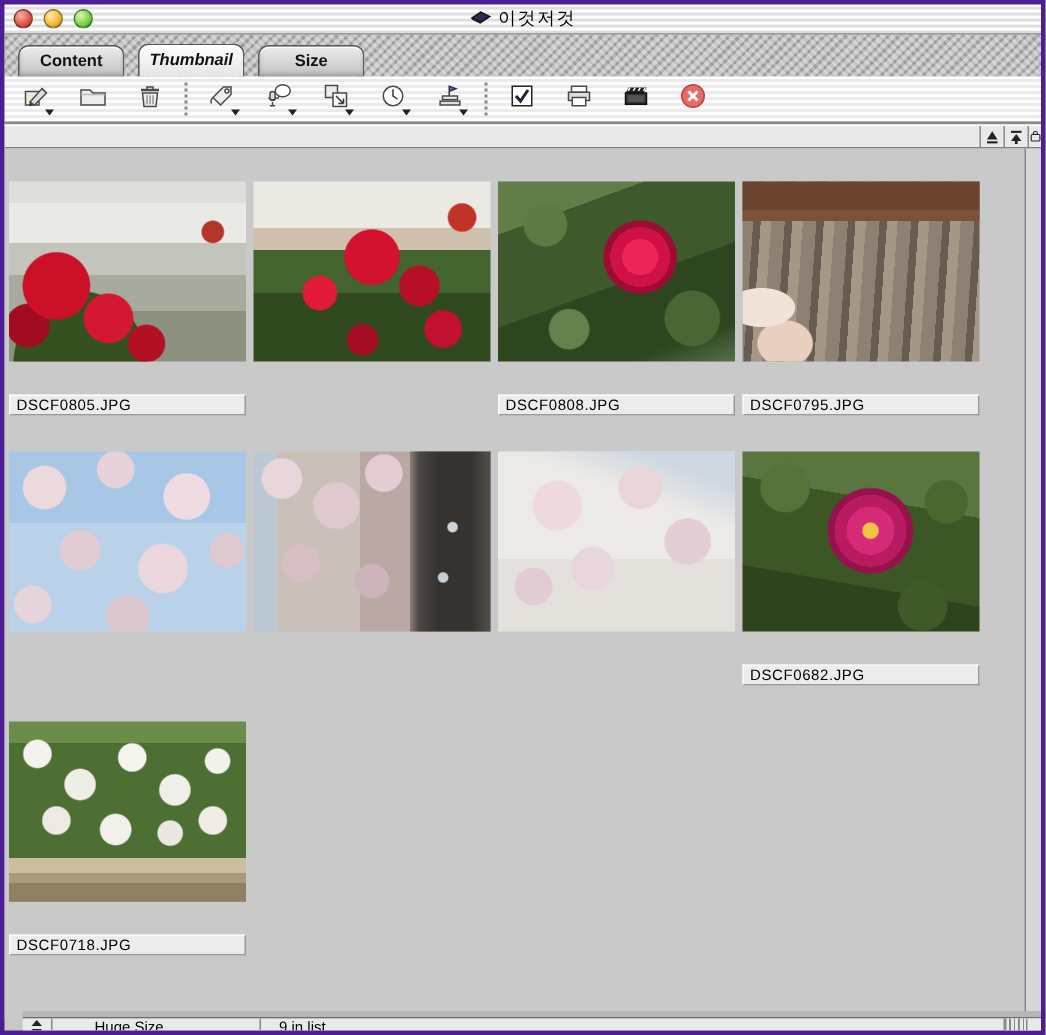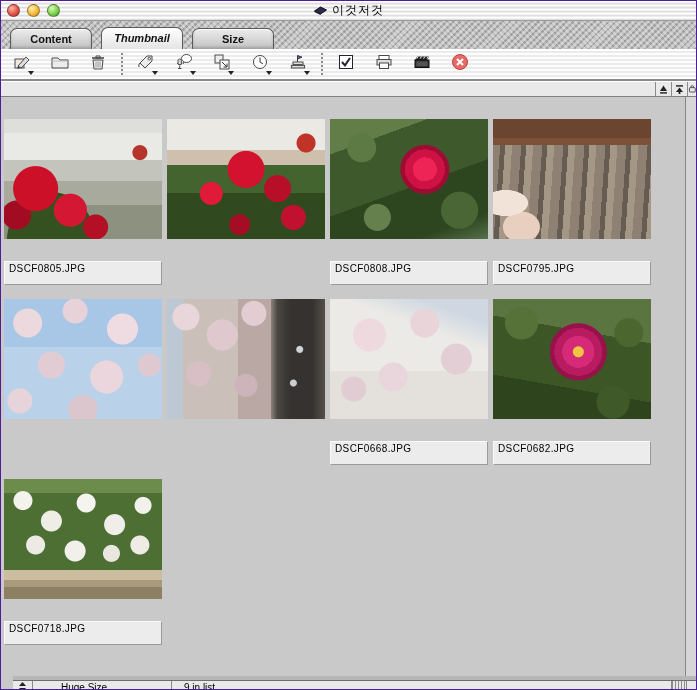--- a/index.html
+++ b/index.html
@@ -1,34 +1,34 @@
 <!DOCTYPE html>
 <html><head>
 <meta charset="utf-8">
 <style>
   html,body{margin:0;padding:0;background:#888;}
   *{box-sizing:border-box;font-family:"Liberation Sans",sans-serif;}
-  .window{position:relative;width:697px;height:690px;background:#c8c8c8;overflow:hidden;border:1px solid #4c1d95;}
+  .window{position:relative;width:697px;height:690px;background:#c8c8c8;overflow:hidden;border:3px solid #4c1d95;}
 
   
   .titlebar{height:20px;display:flex;align-items:center;padding:0 6px;position:relative;
     background:repeating-linear-gradient(180deg,#ffffff 0 1px,#f2f2f2 1px 2px,#dedede 2px 3px,#ececec 3px 4px);
     border-bottom:1px solid #9a9a9a;}
   .light{width:13px;height:13px;border-radius:50%;margin-right:7px;border:1px solid rgba(0,0,0,.38);}
   .light.red{background:radial-gradient(circle at 35% 30%,#ffb3a6,#e2574a 55%,#a82c20);}
   .light.yellow{background:radial-gradient(circle at 35% 30%,#ffeeb0,#f5b93c 55%,#c07d16);}
   .light.green{background:radial-gradient(circle at 35% 30%,#d8f7b8,#7fd34c 55%,#398f26);}
   .title-group{position:absolute;left:50%;transform:translateX(-50%);display:flex;align-items:center;gap:5px;}
   .title-text{font-size:12px;color:#000;letter-spacing:1px;}
 
   
   .tabbar{height:28px;display:flex;align-items:flex-end;gap:9px;padding:0 0 0 9px;
     background:repeating-linear-gradient(45deg,rgba(255,255,255,.28) 0 2px,rgba(0,0,0,0) 2px 4px),
                repeating-linear-gradient(-45deg,#9d9d9d 0 2px,#c4c4c4 2px 5px);}
-  .tab{width:82px;height:21px;border:1px solid #5a5a5a;border-bottom:none;border-radius:7px 7px 0 0;
+  .tab{width:71px;height:21px;border:1px solid #5a5a5a;border-bottom:none;border-radius:7px 7px 0 0;
     background:linear-gradient(#ececec,#c2c2c2);text-align:center;font-size:11px;font-weight:bold;
     line-height:20px;color:#111;box-shadow:inset 0 1px 0 #fff, inset 0 -2px 3px rgba(0,0,0,.18);cursor:default;}
   .tab.active{background:linear-gradient(#ffffff,#e4e4e4);box-shadow:inset 0 1px 0 #fff;height:22px;font-style:italic;}
 
   
   .toolbar{height:32px;display:flex;align-items:center;padding-left:8px;
     background:repeating-linear-gradient(180deg,#fdfdfd 0 2px,#ebebeb 2px 4px);
     border-bottom:2px solid #8a8a8a;}
   .tb-group{display:flex;align-items:center;gap:12px;}
   .tb-btn{position:relative;width:26px;height:26px;display:flex;align-items:center;justify-content:center;cursor:pointer;}
@@ -40,21 +40,21 @@
   .sortbtns{position:absolute;right:0;top:0;height:14px;display:flex;}
   .sortbtn{width:16px;height:14px;border-left:1px solid #8a8a8a;background:#e9e9e9;display:flex;align-items:center;justify-content:center;cursor:pointer;}
   .sortbtn.clipped{width:9px;overflow:hidden;justify-content:flex-start;}
 
   
   .content{position:relative;height:581px;background:#c9c9c9;overflow:hidden;}
   .vscroll{position:absolute;right:0;top:0;bottom:0;width:11px;background:#d6d6d6;border-left:1px solid #858585;cursor:pointer;}
   .grid{position:absolute;left:3px;top:22px;right:12px;display:grid;grid-template-columns:repeat(4,163px);grid-auto-rows:180px;}
   .cell{width:163px;}
   .thumb{width:158px;height:120px;cursor:pointer;}
-  .fname{width:158px;height:24px;margin-top:22px;background:#ececec;border:1px solid #9a9a9a;border-top-color:#fafafa;border-left-color:#fafafa;
+  .fname{width:158px;height:14px;margin-top:22px;background:#ececec;border:1px solid #9a9a9a;border-top-color:#fafafa;border-left-color:#fafafa;
     font-size:10px;line-height:13px;padding-left:4px;color:#000;overflow:hidden;letter-spacing:.4px;cursor:pointer;}
 
   
   .k-roses-building{background:
     radial-gradient(circle at 86% 28%,#b5352a 0 7px,rgba(0,0,0,0) 8px),
     radial-gradient(circle at 20% 58%,#cb1028 0 22px,rgba(0,0,0,0) 23px),
     radial-gradient(circle at 42% 76%,#d41732 0 16px,rgba(0,0,0,0) 17px),
     radial-gradient(circle at 8% 80%,#a10c22 0 14px,rgba(0,0,0,0) 15px),
     radial-gradient(circle at 58% 90%,#b31026 0 12px,rgba(0,0,0,0) 13px),
     radial-gradient(ellipse at 30% 102%,#35511f 0 44px,rgba(0,0,0,0) 45px),
@@ -305,21 +305,20 @@
           <div class="fname">DSCF0795.JPG</div>
         </div>
         <div class="cell">
           <div class="thumb k-blossom-sky" title="cherry blossoms against a blue sky"></div>
         </div>
         <div class="cell">
           <div class="thumb k-blossom-street" title="cherry-blossom lined street with dark roadway"></div>
         </div>
         <div class="cell">
           <div class="thumb k-blossom-pale" title="pale cherry blossom branches against white sky"></div>
-          <div class="fname">DSCF0668.JPG</div>
         </div>
         <div class="cell">
           <div class="thumb k-peony" title="large magenta peony flower with yellow center"></div>
           <div class="fname">DSCF0682.JPG</div>
         </div>
         <div class="cell">
           <div class="thumb k-azalea" title="white azalea bush above a wooden deck"></div>
           <div class="fname">DSCF0718.JPG</div>
         </div>
       </div>

